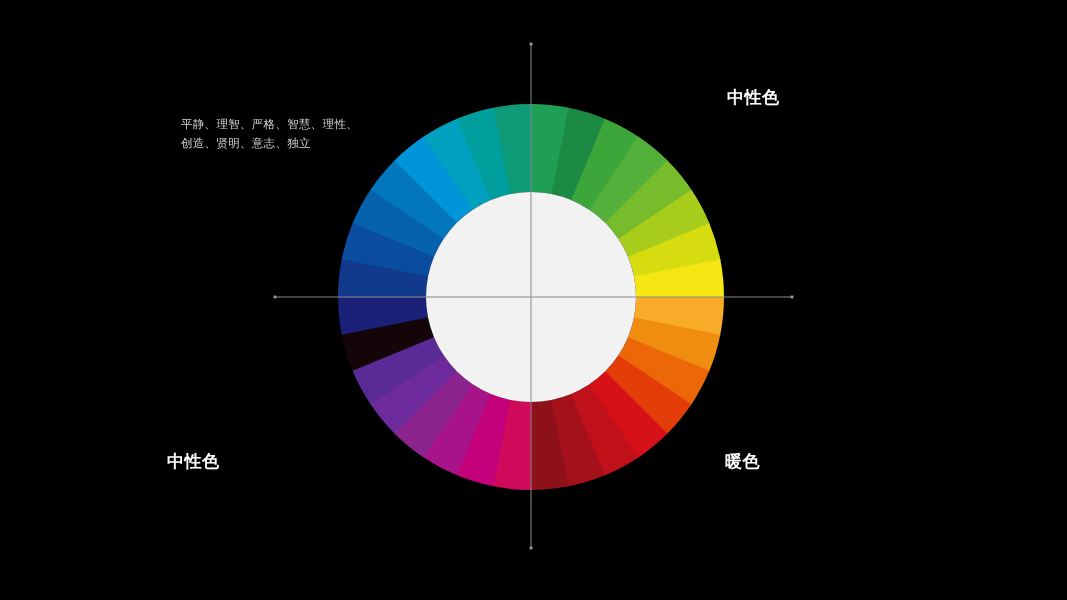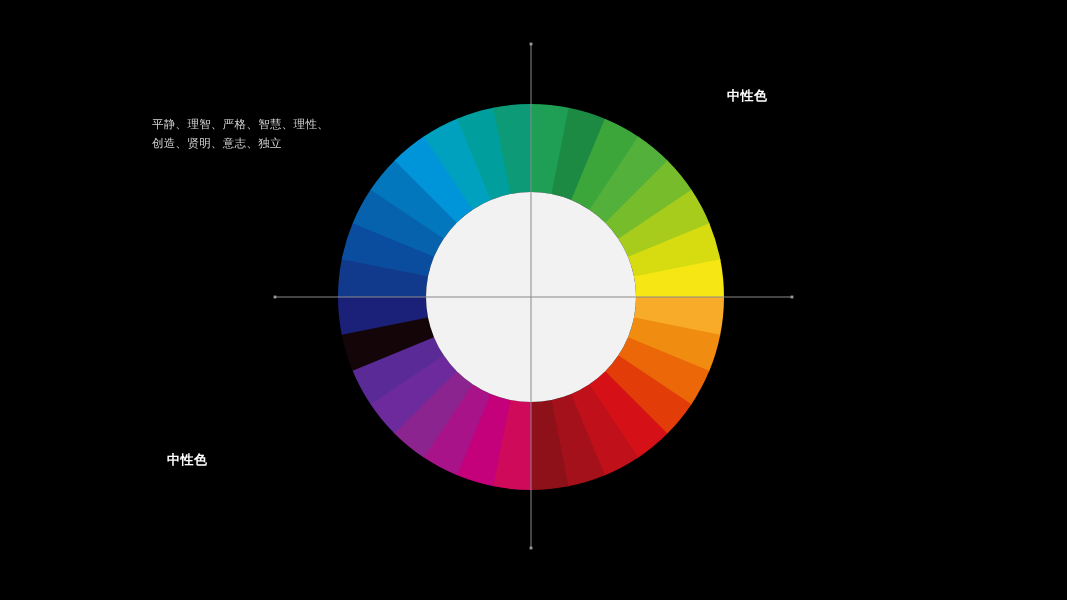--- a/index.html
+++ b/index.html
@@ -36,38 +36,38 @@
   #wheel-svg {
     display: block;
   }
 
   
   .annot {
     position: absolute;
     color: #e8e8e8;
   }
   .annot-title {
-    font-size: 13px;
+    font-size: 17px;
     font-weight: bold;
     color: #ffffff;
     letter-spacing: 0.5px;
     margin: 0 0 9px 0;
     line-height: 1.2;
   }
   .annot-body {
     font-size: 11.5px;
     color: #d6d6d6;
     line-height: 1.65;
     margin: 0;
     letter-spacing: 0.3px;
     white-space: pre-line;
   }
 
   #annot-cool {
-    left: 152px;
+    left: 181px;
     top: 106px;
     width: 210px;
   }
   #annot-green {
     left: 727px;
     top: 88px;
     width: 235px;
   }
   #annot-neutral {
     left: 167px;
@@ -177,15 +177,16 @@
 
   <div class="annot" id="annot-green">
     <div class="annot-title">中性色</div>
   </div>
 
   <div class="annot" id="annot-neutral">
     <div class="annot-title">中性色</div>
   </div>
 
   <div class="annot" id="annot-warm">
+    <div class="annot-title">暖色</div>
   </div>
 
 </div>
 
 </body></html>

